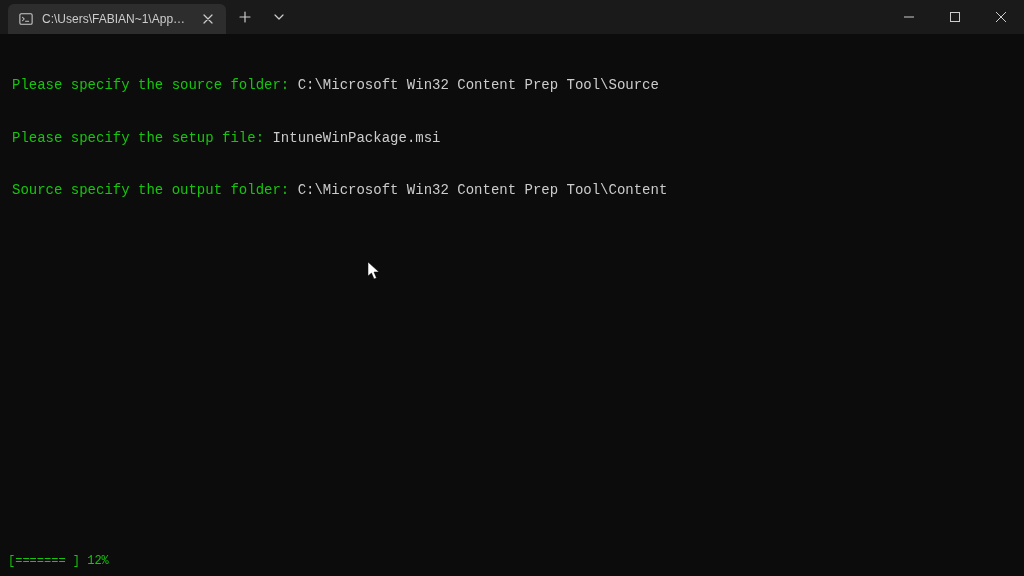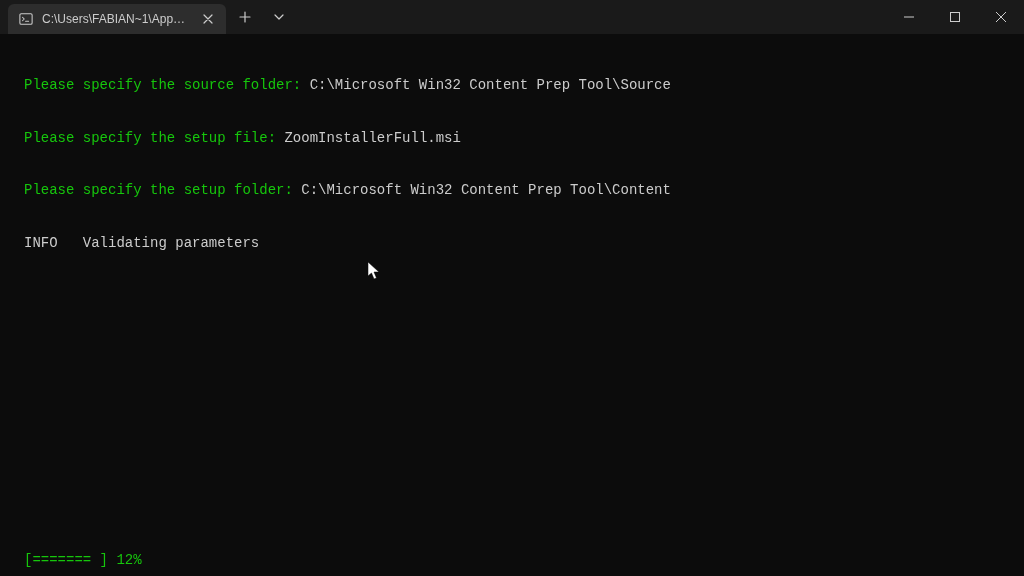--- a/index.html
+++ b/index.html
@@ -82,21 +82,21 @@
     .window-control {
       width: 46px;
       height: 34px;
       display: flex;
       align-items: center;
       justify-content: center;
       color: #cccccc;
       cursor: pointer;
     }
     .terminal {
-      padding: 8px 24px;
+      padding: 8px 12px;
       color: #cccccc;
       line-height: 1.25;
       white-space: pre-wrap;
       word-break: break-all;
     }
     .line {
       display: block;
     }
     .prompt {
       color: #16c60c;
@@ -106,24 +106,24 @@
     }
     .info-label {
       color: #cccccc;
     }
     .info-text {
       color: #cccccc;
     }
     .progress-line {
       position: absolute;
       bottom: 8px;
-      left: 24px;
+      left: 8px;
       color: #16c60c;
       font-family: Consolas, 'Courier New', monospace;
-      font-size: 14px;
+      font-size: 12px;
     }
     .cursor-arrow {
       position: absolute;
       left: 368px;
       top: 262px;
       pointer-events: none;
     }
   </style>
 </head>
 <body>
@@ -170,23 +170,22 @@
     <div class="window-control close">
       <svg width="10" height="10" viewBox="0 0 10 10">
         <path d="M0 0 L10 10 M10 0 L0 10" stroke="#cccccc" stroke-width="1"></path>
       </svg>
     </div>
   </div>
 </div>
 
 <div class="terminal">
   <span class="line"><span class="prompt">Please specify the source folder: </span><span class="answer-white">C:\Microsoft Win32 Content Prep Tool\Source</span></span>
-  <span class="line"><span class="prompt">Please specify the setup file: </span><span class="answer-white">ZoomInstallerFull.msi</span></span>
-  <span class="line"><span class="prompt">Please specify the setup folder: </span><span class="answer-white">C:\Microsoft Win32 Content Prep Tool\Content</span></span>
-  <span class="line"><span class="info-label">INFO   </span><span class="info-text">Validating parameters</span></span>
+  <span class="line"><span class="prompt">Please specify the setup file: </span><span class="answer-white">IntuneWinPackage.msi</span></span>
+  <span class="line"><span class="prompt">Source specify the output folder: </span><span class="answer-white">C:\Microsoft Win32 Content Prep Tool\Content</span></span>
 </div>
 
 <div class="progress-line"><span>[=======                                                  ]   </span><span>12%</span></div>
 
 <div class="cursor-arrow">
   <svg width="14" height="20" viewBox="0 0 14 20">
     <path d="M0 0 L0 14 L3.5 11 L6 17 L8.5 16 L6 10 L11 10 Z" fill="#ffffff" stroke="#000000" stroke-width="0.5"></path>
   </svg>
 </div>
 

